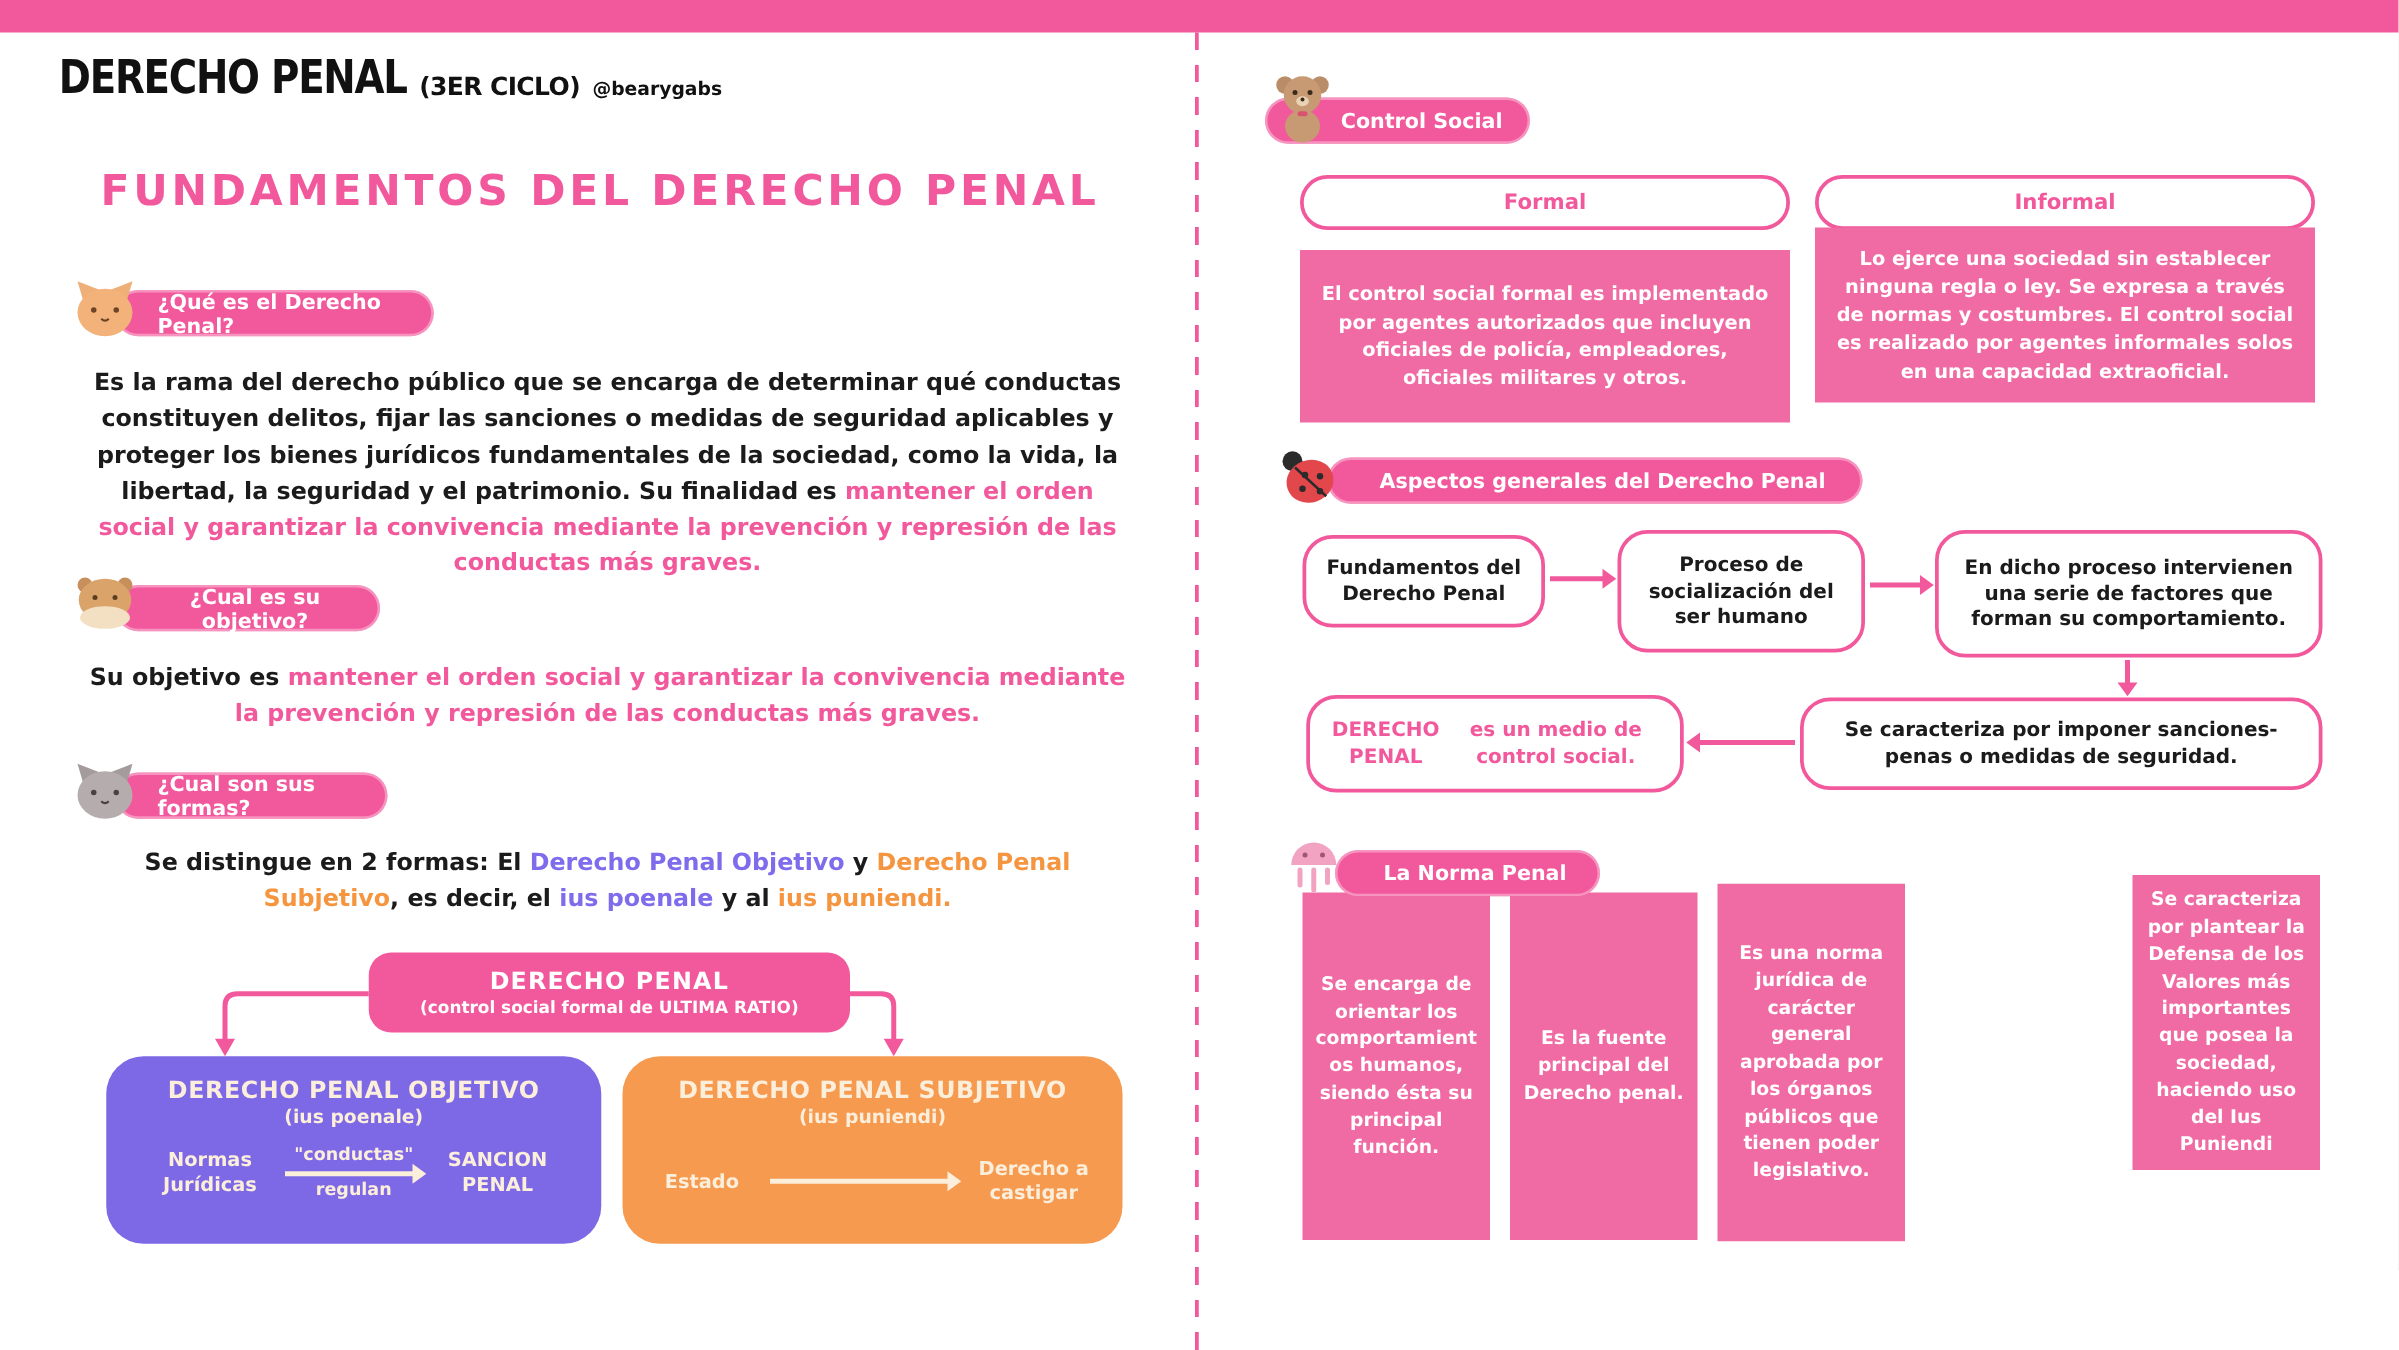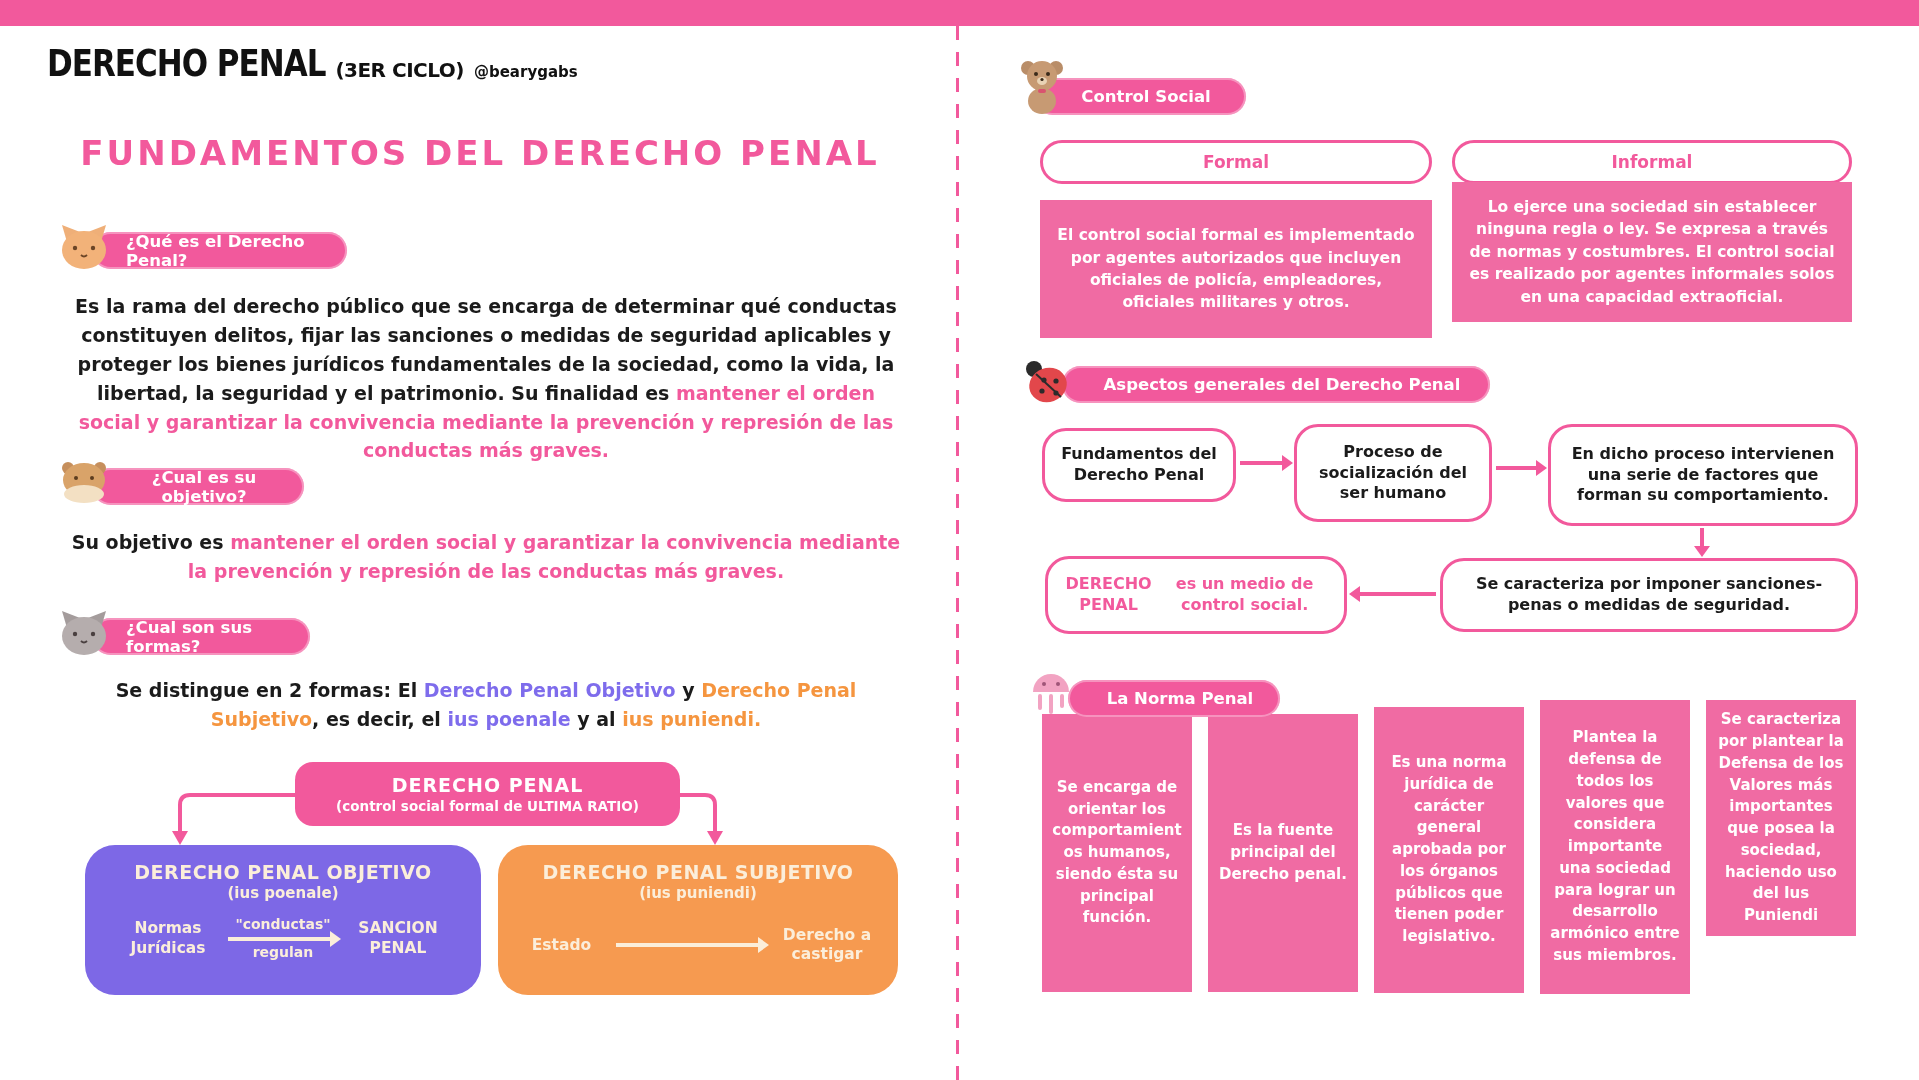--- a/index.html
+++ b/index.html
@@ -181,21 +181,21 @@
     <circle cx="12" cy="12" r="7" fill="#B98D68"></circle>
       <circle cx="40" cy="12" r="7" fill="#B98D68"></circle>
     <circle cx="26" cy="20" r="15" fill="#C79A73"></circle>
     <ellipse cx="26" cy="45" rx="14" ry="13" fill="#C79A73"></ellipse>
     <circle cx="20" cy="18" r="2" fill="#3a2a1a"></circle>
       <circle cx="32" cy="18" r="2" fill="#3a2a1a"></circle>
     <ellipse cx="26" cy="25" rx="5" ry="4" fill="#E9D3B5"></ellipse>
       <circle cx="26" cy="23.5" r="1.6" fill="#3a2a1a"></circle>
     <rect x="22" y="33" width="8" height="4" rx="2" fill="#D9536F"></rect>
   </svg>
-  <div class="pill" style="left:1034px;top:78px;width:212px;height:37px;">
+  <div class="pill" style="left:1012px;top:78px;width:212px;height:37px;justify-content:flex-end;">
     <span>Control Social</span>
   </div>
 
   <div class="outline-pill" style="left:1040px;top:140px;width:392px;">
     <span>Formal</span>
   </div>
   <div class="outline-pill" style="left:1452px;top:140px;width:400px;">
     <span>Informal</span>
   </div>
 
@@ -254,20 +254,17 @@
 
   <div class="norm-card" style="left:1042px;top:714px;height:278px;">
     <span>Se encarga de orientar los comportamientos humanos, siendo ésta su principal función.</span>
   </div>
   <div class="norm-card" style="left:1208px;top:714px;height:278px;">
     <span>Es la fuente principal del Derecho penal.</span>
   </div>
   <div class="norm-card" style="left:1374px;top:707px;height:286px;">
     <span>Es una norma jurídica de carácter general aprobada por los órganos públicos que tienen poder legislativo.</span>
   </div>
-  <div class="norm-card" style="left:1540px;top:700px;height:294px;">
-    <span>Plantea la defensa de todos los valores que considera importante una sociedad para lograr un desarrollo armónico entre sus miembros.</span>
-  </div>
   <div class="norm-card" style="left:1706px;top:700px;height:236px;">
     <span>Se caracteriza por plantear la Defensa de los Valores más importantes que posea la sociedad, haciendo uso del Ius Puniendi</span>
   </div>
 
 </div>
 
 </body></html>

